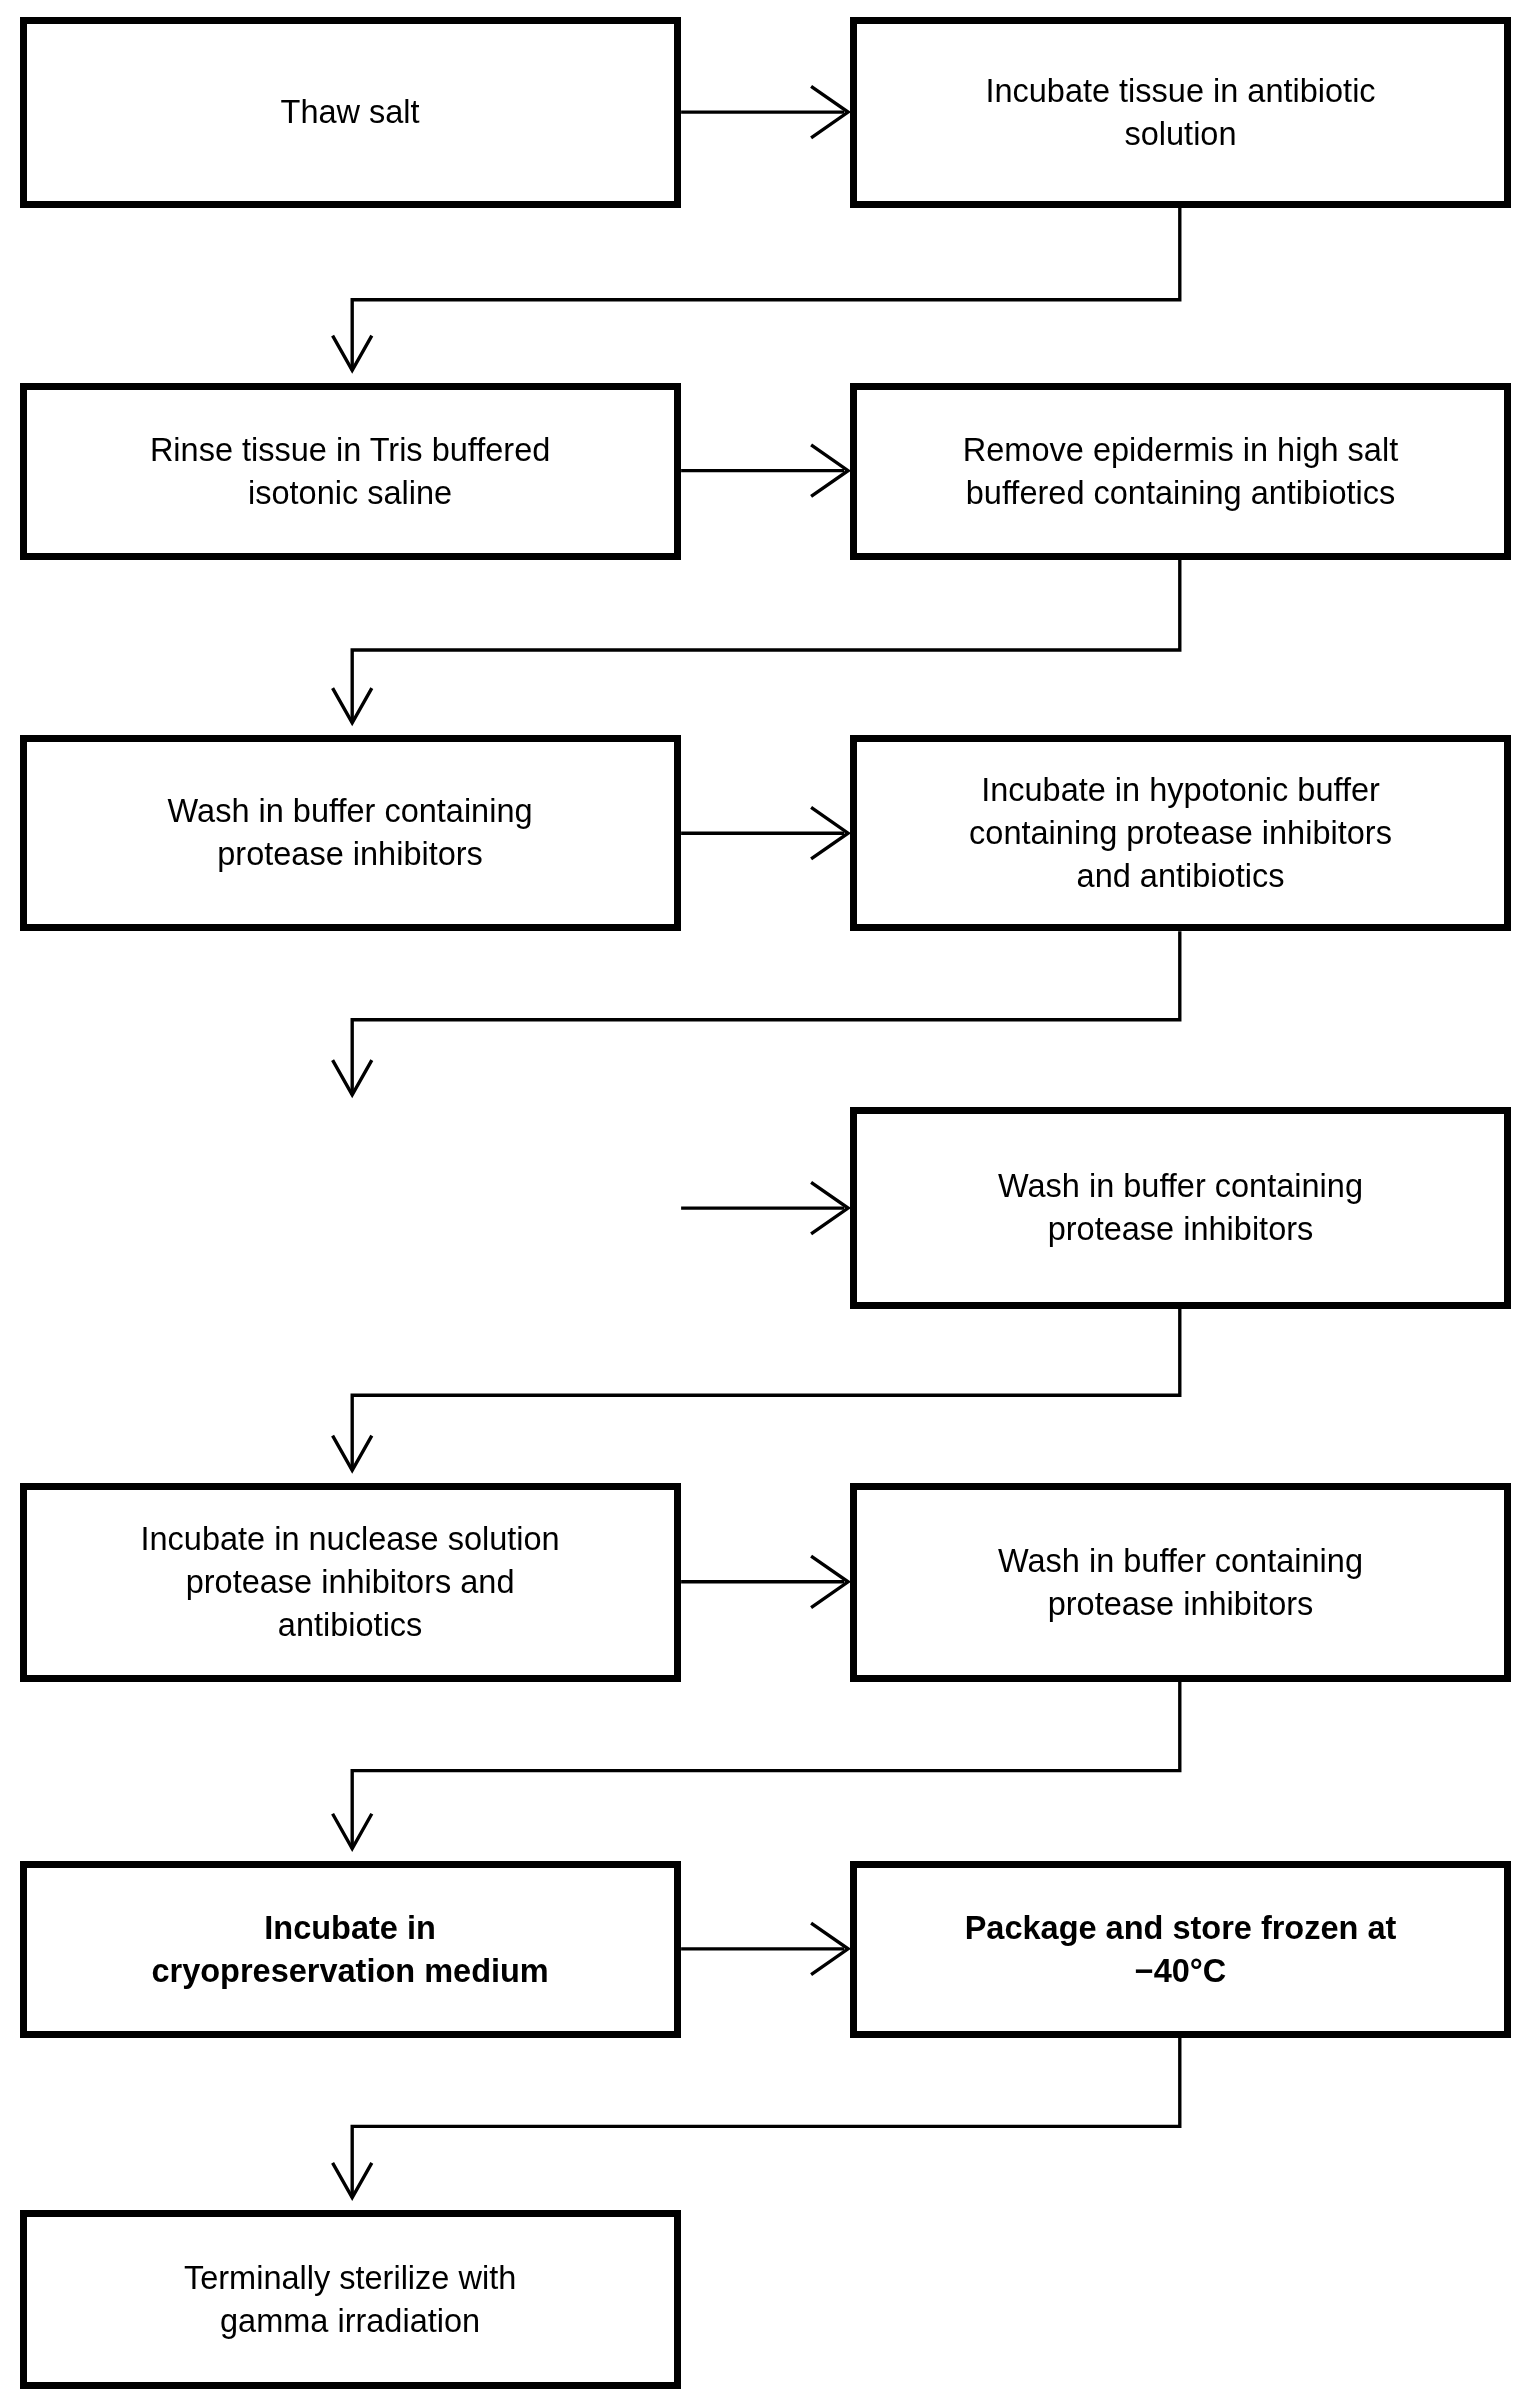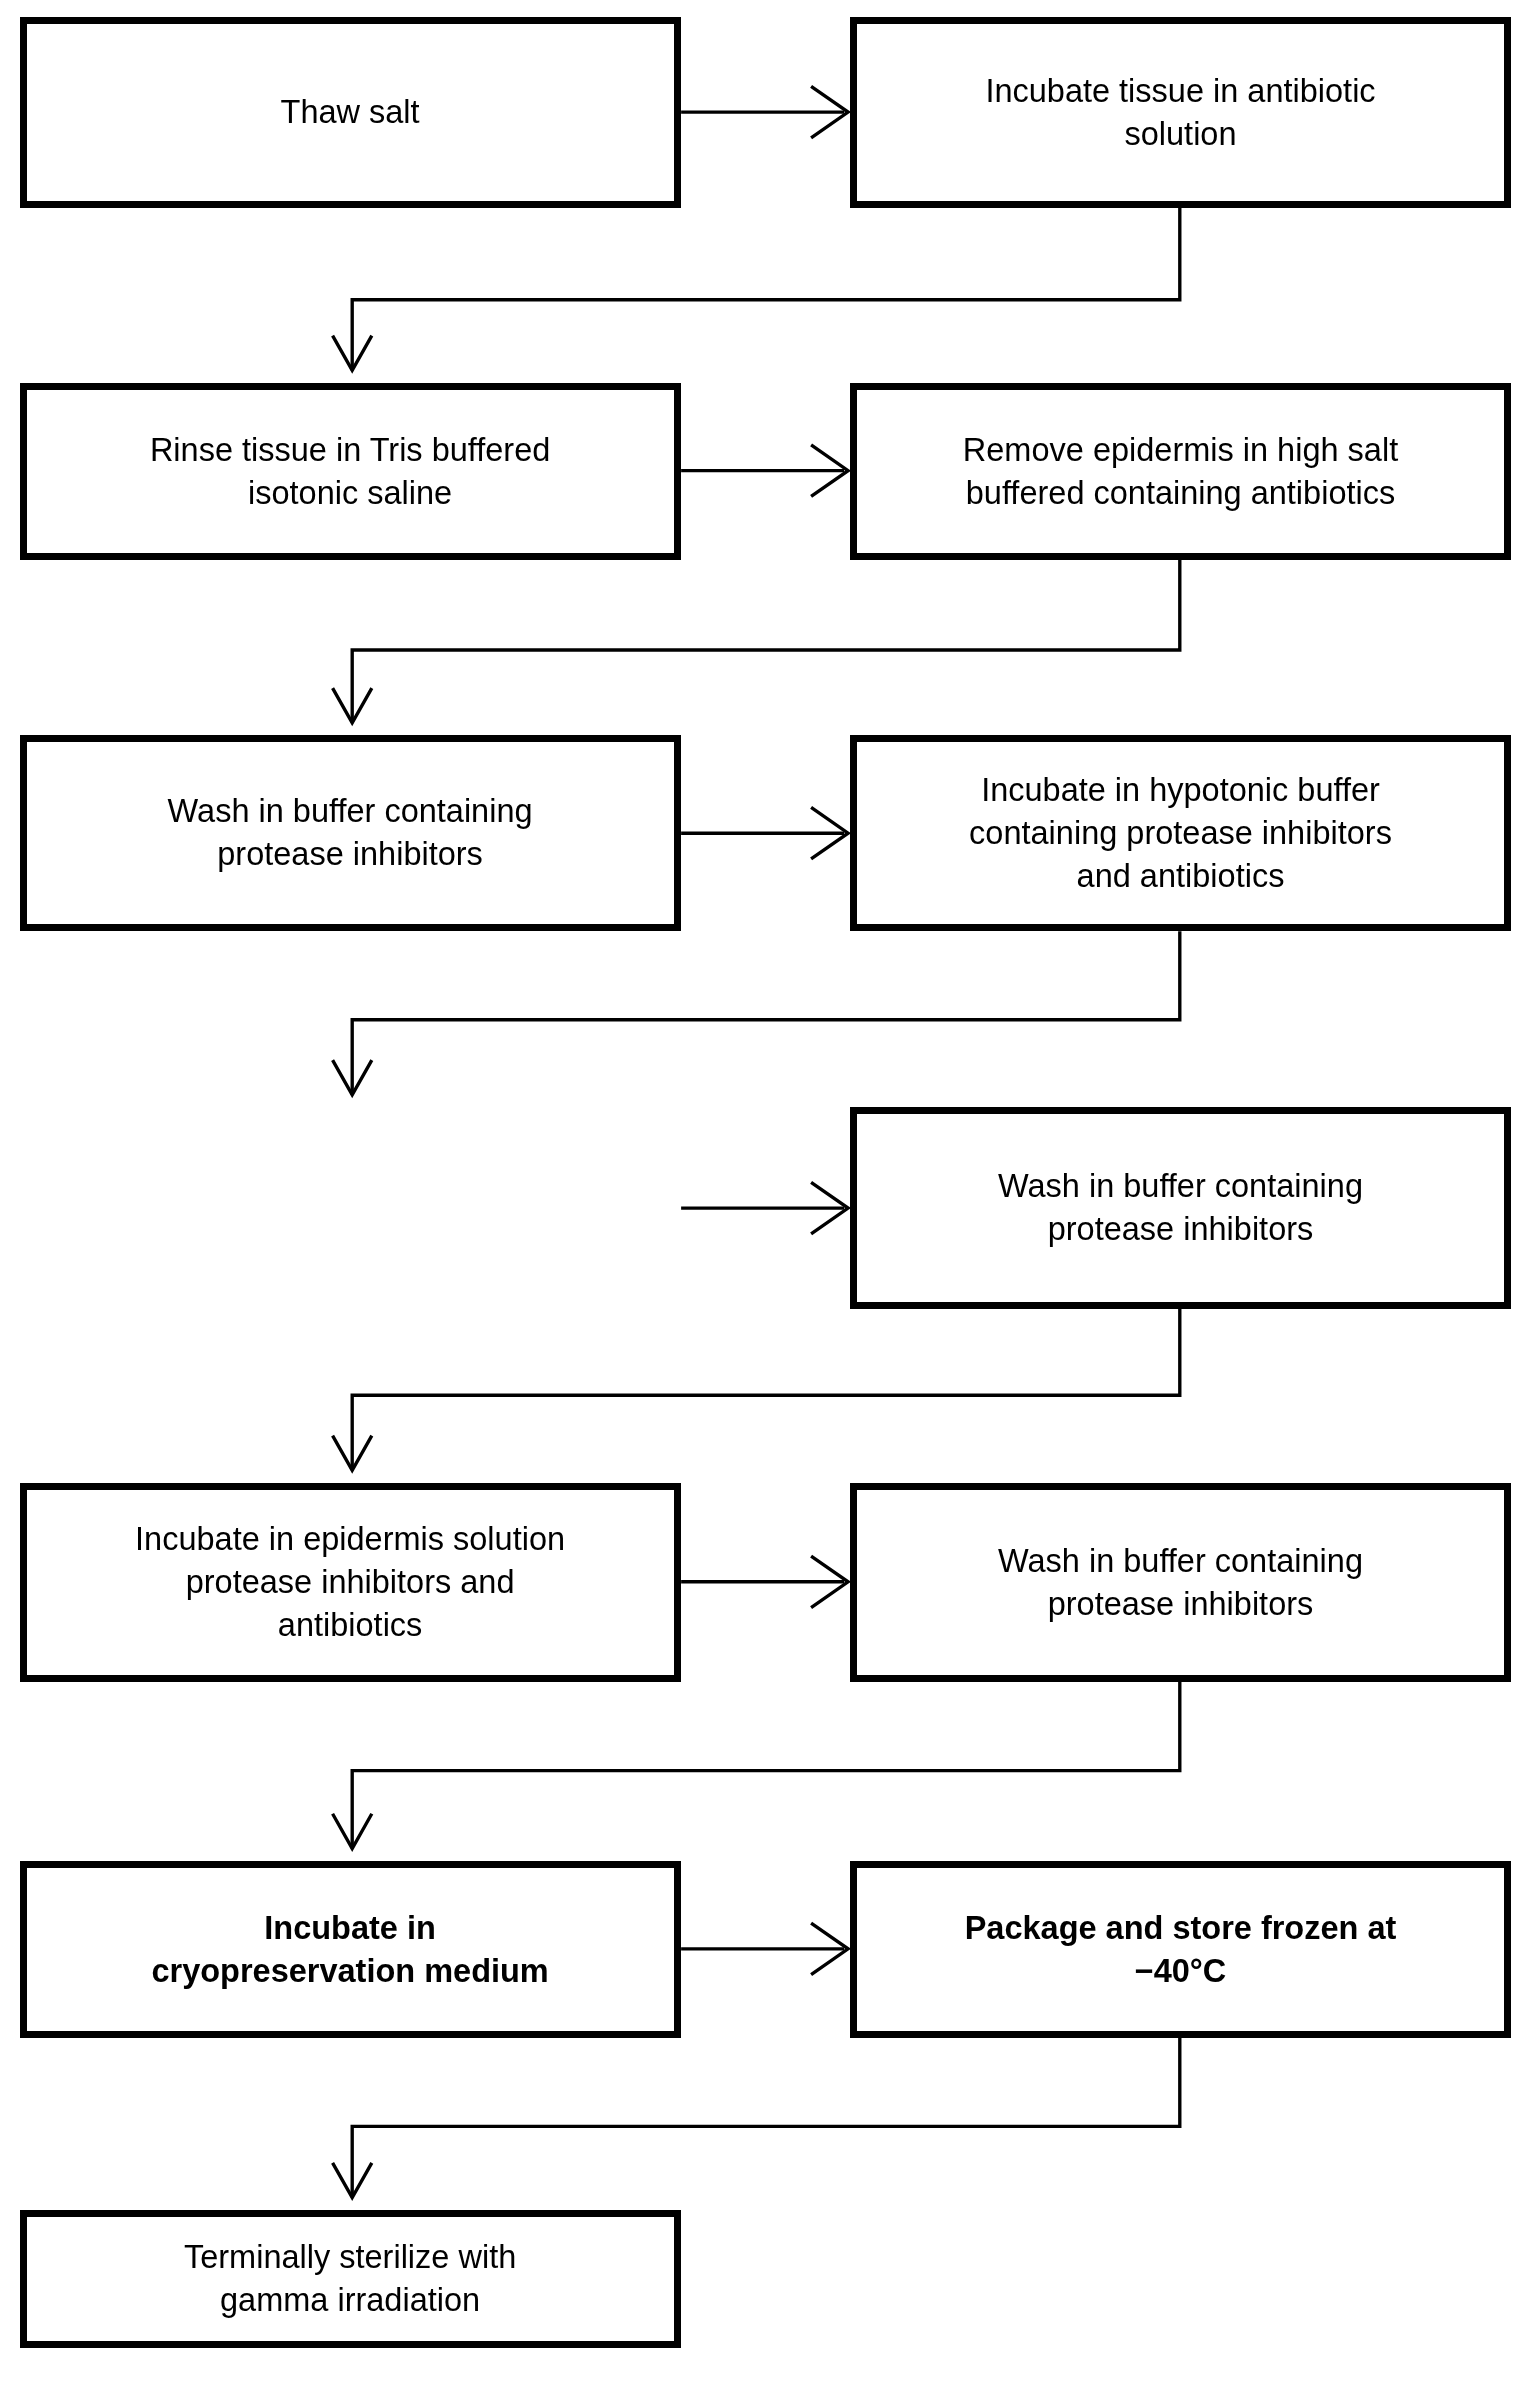--- a/index.html
+++ b/index.html
@@ -37,21 +37,21 @@
     line-height: 43px;
   }
   .col-left  { left: 19.6px;   width: 661px; }
   .col-right { left: 850px; width: 661px; }
   .r1 { top: 17px;   height: 191px; }
   .r2 { top: 383px;  height: 177px; }
   .r3 { top: 735px; height: 196px; }
   .r4 { top: 1107px; height: 202px; }
   .r5 { top: 1483px; height: 199px; }
   .r6 { top: 1861px; height: 177px; font-weight: bold; }
-  .r7 { top: 2210px; height: 138px; }
+  .r7 { top: 2210px; height: 179px; }
   .stroke {
     stroke: #000000;
     stroke-width: 6;
     fill: none;
   }
 </style>
 </head>
 <body>
 
 <div id="canvas">
@@ -128,21 +128,21 @@
   </div>
   <div class="box col-right r3">
     <span>Incubate in hypotonic buffer containing protease inhibitors and antibiotics</span>
   </div>
 
   <div class="box col-right r4">
     <span>Wash in buffer containing protease inhibitors</span>
   </div>
 
   <div class="box col-left r5">
-    <span>Incubate in epidermis solution protease inhibitors and antibiotics</span>
+    <span>Incubate in nuclease solution protease inhibitors and antibiotics</span>
   </div>
   <div class="box col-right r5">
     <span>Wash in buffer containing protease inhibitors</span>
   </div>
 
   <div class="box col-left r6">
     <span>Incubate in cryopreservation medium</span>
   </div>
   <div class="box col-right r6">
     <span>Package and store frozen at −40°C</span>

